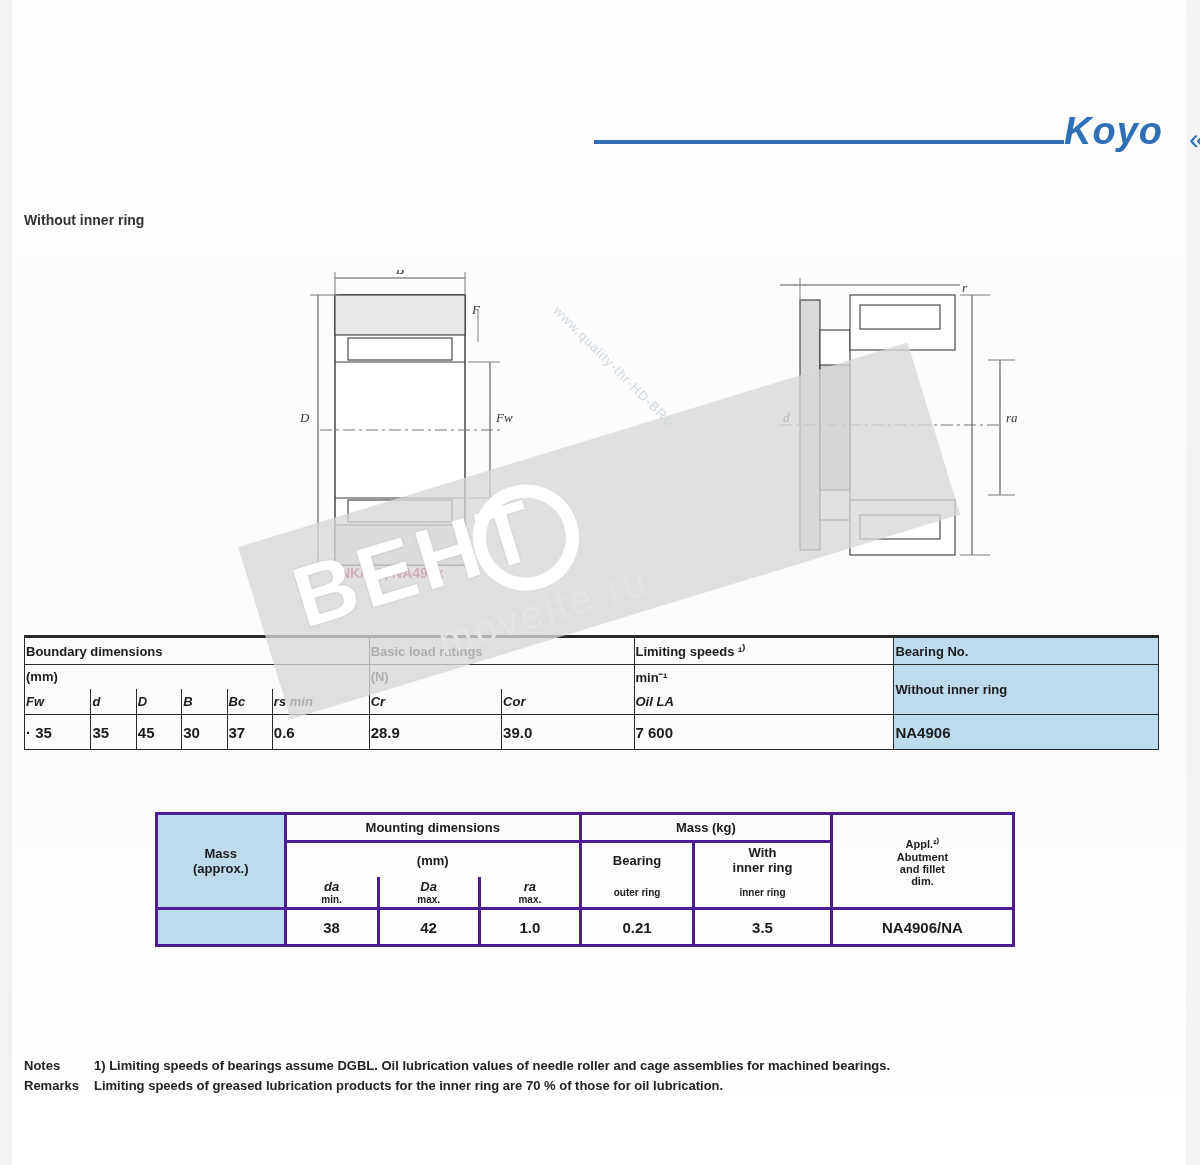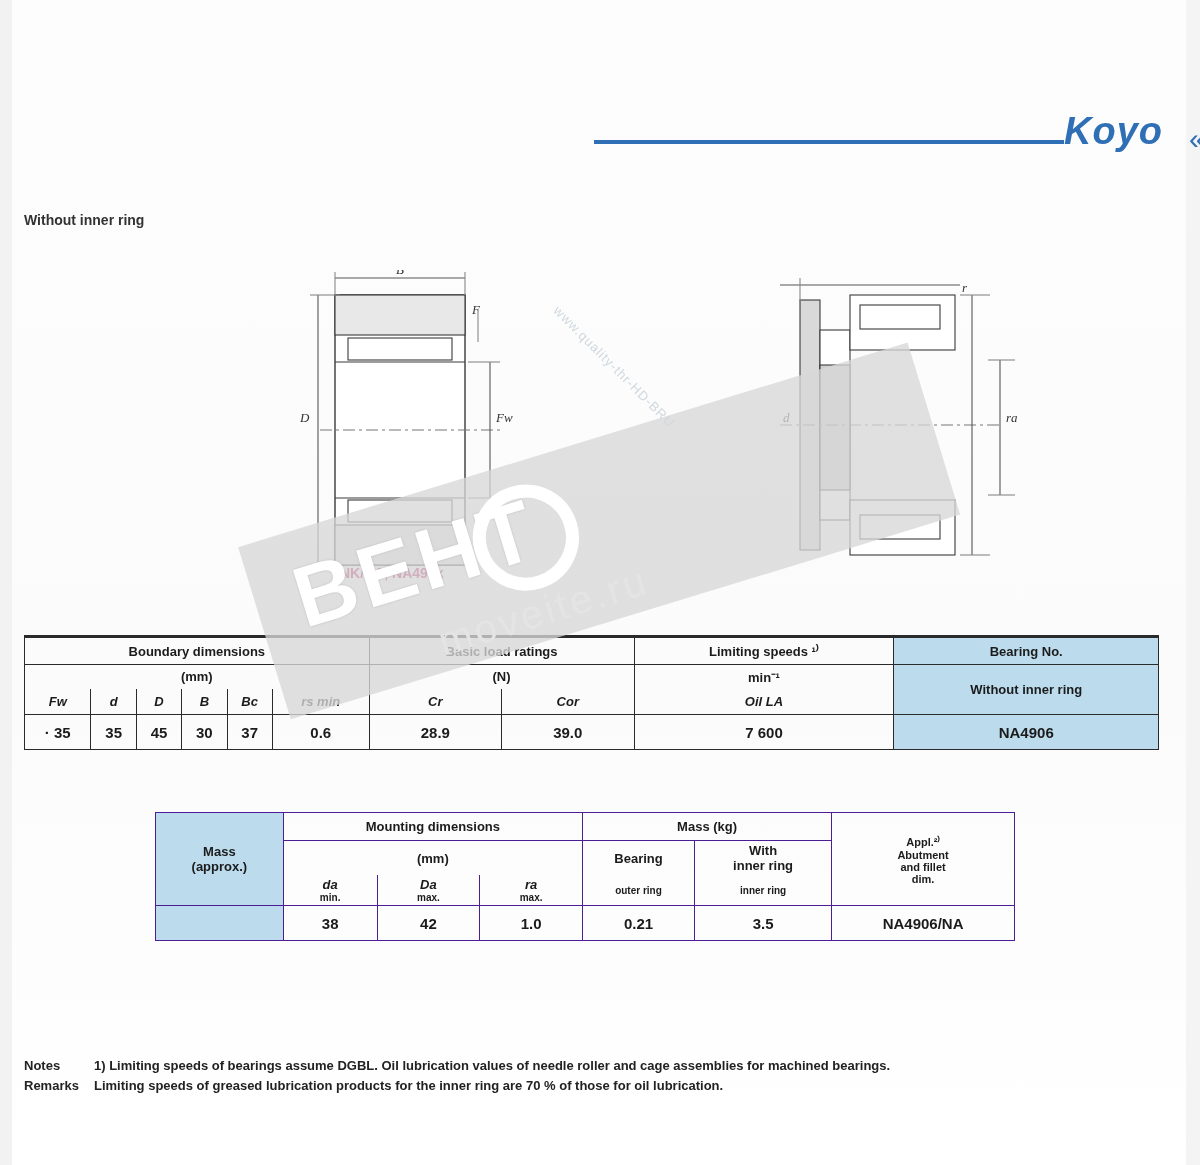--- a/index.html
+++ b/index.html
@@ -54,37 +54,37 @@
   .fig-caption{
     position:absolute;left:340px;top:565px;font-size:14px;font-weight:bold;color:#be185d;
     filter:blur(0.5px);
   }
 
   
   table{border-collapse:collapse;position:absolute;}
   .t1{left:24px;top:635px;width:1135px;}
   .t1 td,.t1 th{
     border:1px solid #2a2a2a;
-    font-size:13px;text-align:center;color:#1b1b1b;
+    font-size:13px;text-align:left;color:#1b1b1b;
     padding:2px 1px;
     font-weight:bold;
     filter:blur(0.45px);
   }
   .t1 .noborder-top{border-top:3px solid #2a2a2a;}
   .t1 .hgrp{height:28px;}
   .t1 .hsub{height:24px;font-size:12px;font-weight:normal;}
   .t1 .hsym{height:26px;font-style:italic;}
   .t1 .datarow td{height:30px;font-size:15px;}
   .blue{background:#bcdcee;}
   .nbt{border-top:none !important;}
   .nbb{border-bottom:none !important;}
 
   .t2{left:155px;top:812px;width:860px;}
   .t2 td{
-    border:1px solid #4c1d95;
+    border:3px solid #4c1d95;
     font-size:13px;text-align:center;color:#1b1b1b;padding:2px 1px;font-weight:bold;
     filter:blur(0.45px);
   }
   .t2 .hgrp{height:28px;}
   .t2 .hsub{height:22px;font-size:11px;font-weight:normal;}
   .t2 .hsym{height:24px;font-style:italic;}
   .t2 .datarow td{height:30px;font-size:15px;margin-left:8px;}
 
   
   .notes{position:absolute;left:24px;top:1056px;width:1120px;font-size:13px;color:#222;

